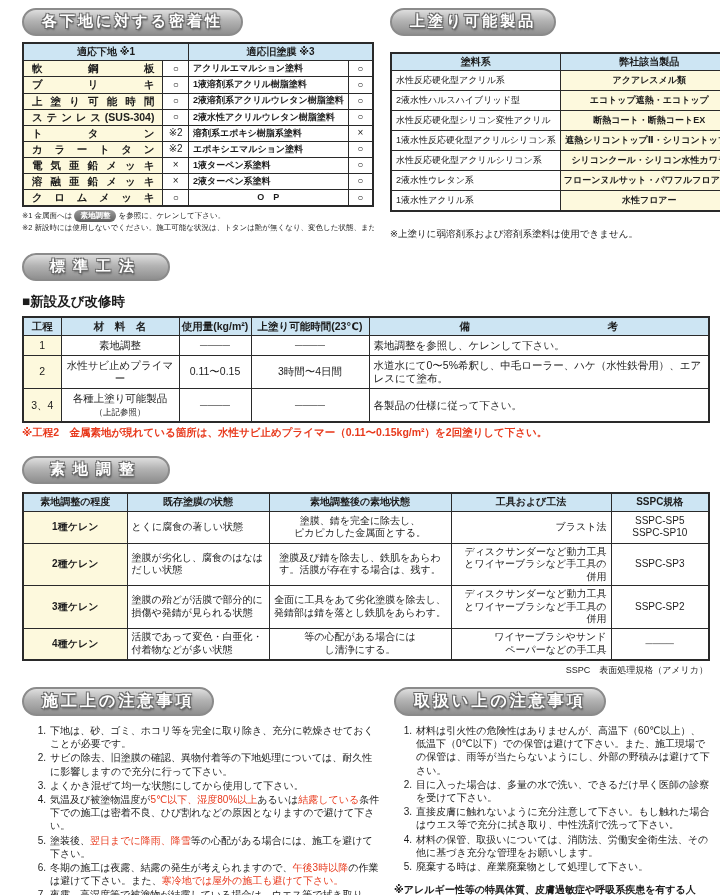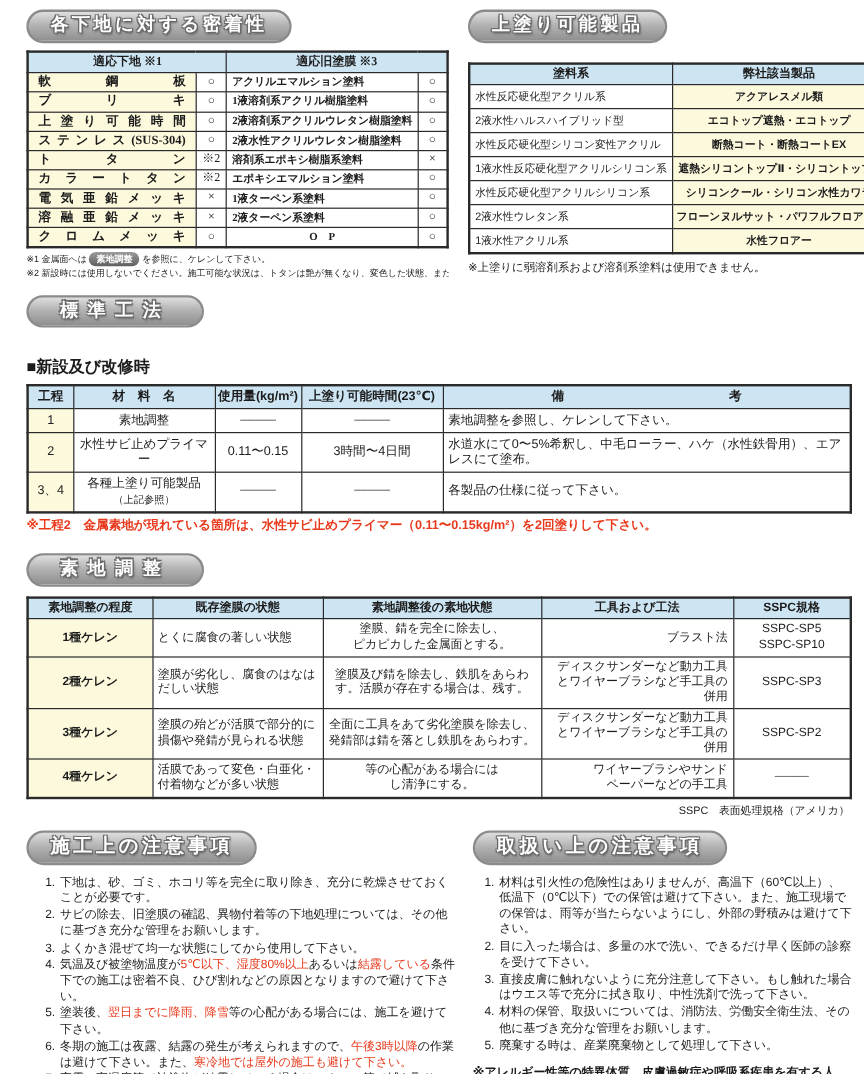--- a/index.html
+++ b/index.html
@@ -30,44 +30,44 @@
   table{border:2px solid var(--line);}
   th,td{border:1px solid var(--line);padding:1px 3px;font-size:10px;line-height:1.25;}
   thead th{background:var(--blue);font-weight:bold;text-align:center;padding:2px 2px;}
   td.mark{text-align:center;width:26px;font-size:10px;}
   .prelines{white-space:pre-line;}
 
   
   .top-row{display:flex;gap:16px;align-items:flex-start;}
   .col-adhesion{width:352px;flex:none;}
   .col-topcoat{width:320px;flex:none;}
-  .col-adhesion table{margin-top:6px;font-family:Liberation Serif, serif;}
+  .col-adhesion table{margin-top:6px;}
   .col-topcoat table{margin-top:16px;}
 
   .adh-substrate{width:150px;background:var(--cream);text-align:justify;text-align-last:justify;padding:1px 8px;font-weight:bold;font-size:10.5px;}
   .adh-coating{font-weight:bold;font-size:9px;white-space:nowrap;overflow:hidden;padding:1px 4px;}
   .adh-row td{height:16px;}
 
   .footnotes{margin-top:3px;font-size:7.5px;line-height:1.55;color:#222;}
   .footnotes div{white-space:nowrap;overflow:hidden;}
   .badge{
     display:inline-block;background:linear-gradient(180deg,#9b9b9b,#5f5f5f);
     color:#fff;border-radius:7px;padding:0 6px;font-weight:bold;
   }
   .small{font-size:8.5px;}
   .red{color:var(--red);}
 
   .tc-paint{width:158px;font-size:9px;white-space:nowrap;overflow:hidden;padding:2px 4px;}
   .tc-product{width:132px;background:var(--cream);text-align:center;font-weight:bold;font-size:9px;white-space:nowrap;overflow:hidden;}
   .tc-row td{height:20px;}
-  .tc-note{font-size:9.5px;margin-top:5px;}
+  .tc-note{font-size:9.5px;margin-top:16px;}
 
   
   .section{margin-top:12px;}
-  .subtitle{font-weight:bold;font-size:13.5px;margin:24px 0 5px;}
+  .subtitle{font-weight:bold;font-size:13.5px;margin:12px 0 5px;}
   .method-table th,.method-table td{font-size:10.5px;}
   .method-table td{padding:3px 4px;}
   .mt-process{width:38px;text-align:center;background:var(--cream);}
   .mt-material{width:118px;text-align:center;}
   .mt-amount{width:72px;text-align:center;}
   .mt-recoat{width:118px;text-align:center;}
   .mt-remarks{text-align:left;}
   .th-remarks{text-align:justify;text-align-last:justify;padding:2px 90px;}
   .dash{color:#555;letter-spacing:0;}
   .method-note{margin-top:3px;font-size:10.5px;font-weight:bold;color:var(--red);}
@@ -312,21 +312,21 @@
 
     <div class="col-notes-l">
       <span class="pill big">施工上の注意事項</span>
       <ul class="notes">
         <li>
             <span class="num"><span>1.</span></span>
             <span class="txt"><span>下地は、砂、ゴミ、ホコリ等を完全に取り除き、充分に乾燥させておくことが必要です。</span></span>
           </li>
         <li>
             <span class="num"><span>2.</span></span>
-            <span class="txt"><span>サビの除去、旧塗膜の確認、異物付着等の下地処理については、その他に基づき充分な管理をお願いします。</span></span>
+            <span class="txt"><span>サビの除去、旧塗膜の確認、異物付着等の下地処理については、耐久性に影響しますので充分に行って下さい。</span></span>
           </li>
         <li>
             <span class="num"><span>3.</span></span>
             <span class="txt"><span>よくかき混ぜて均一な状態にしてから使用して下さい。</span></span>
           </li>
         <li>
             <span class="num"><span>4.</span></span>
             <span class="txt"><span>気温及び被塗物温度が</span><span class="red">5℃以下、湿度80%以上</span><span>あるいは</span><span class="red">結露している</span><span>条件下での施工は密着不良、ひび割れなどの原因となりますので避けて下さい。</span></span>
           </li>
         <li>

